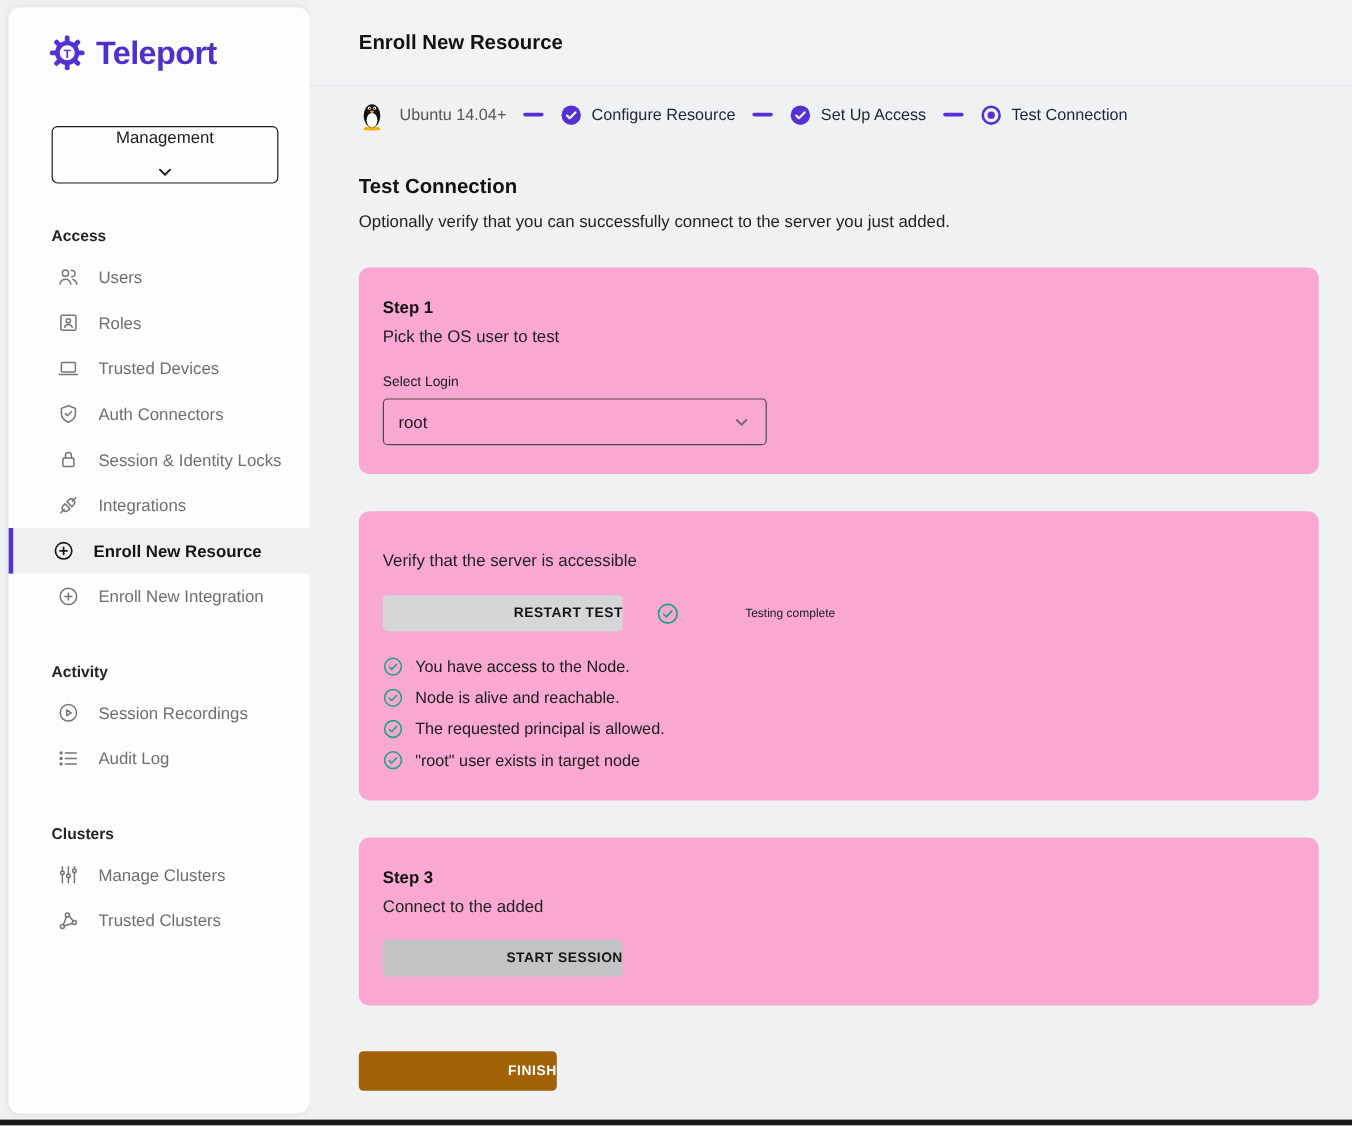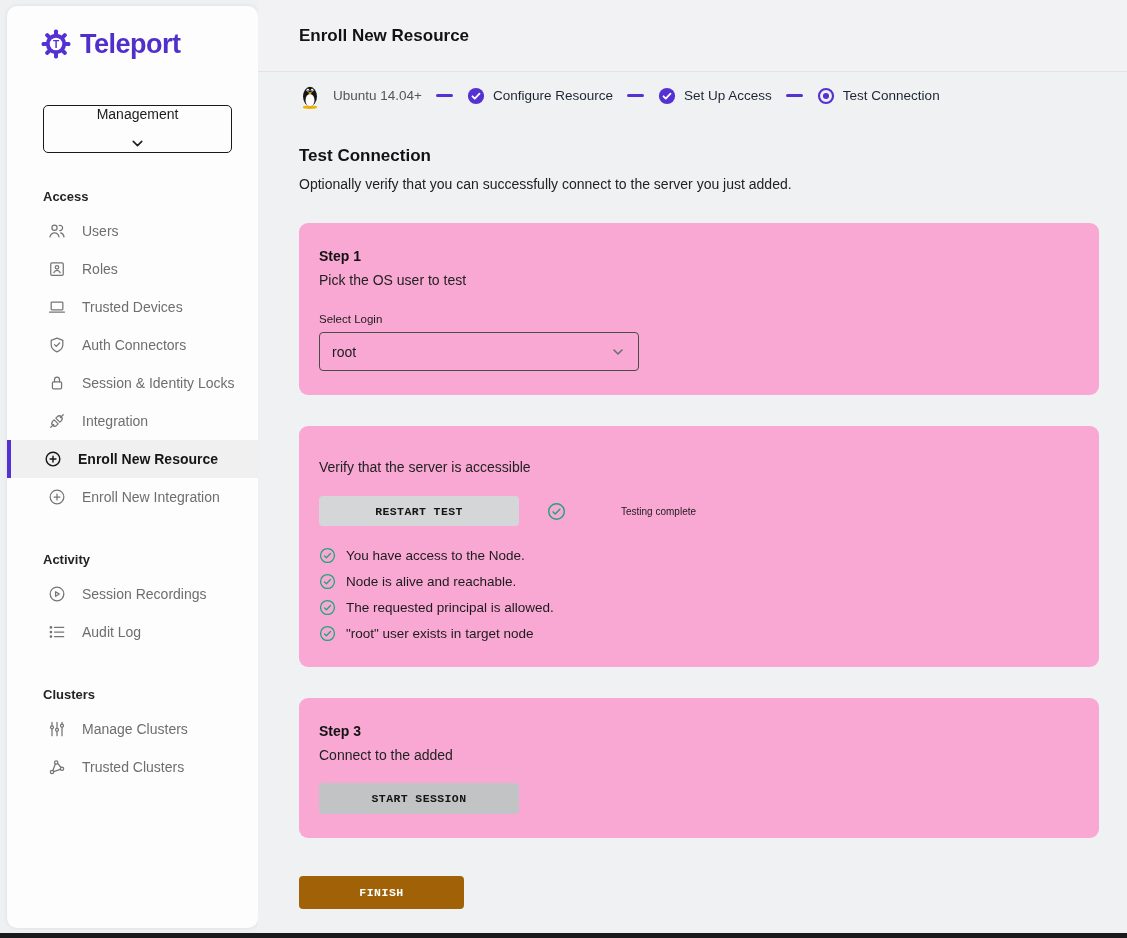--- a/index.html
+++ b/index.html
@@ -67,23 +67,24 @@
   .card-desc { font-size:14px; color:#222; margin-top:8px; }
   .field-label { font-size:11.5px; color:#1b1b1b; margin-top:25px; }
   .select-box {
     margin-top:7px; width:320px; height:39px;
     border:1.5px solid #4b4b4b; border-radius:4px;
     display:flex; align-items:center; justify-content:space-between;
     padding:0 12px; cursor:pointer; font-size:14px; color:#1b1b1b;
   }
   .select-box svg { width:16px; height:16px; stroke:#6e6e6e; }
   .btn {
-    border:none; border-radius:4px; font-family:Liberation Mono, monospace;
+    border:none; border-radius:4px; font-family:Liberation Sans, sans-serif;
     font-size:11.5px; font-weight:bold; letter-spacing:.4px; cursor:pointer;
     color:#151515;
+    text-align:right;
   }
   .btn-restart { width:200px; height:30px; background:#d5d6d8; margin-top:0; }
   .btn-start { width:200px; height:31px; background:#c2c3c5; margin-top:20px; display:block; }
   .test-row { display:flex; align-items:center; gap:28px; margin-top:21px; }
   .status { display:flex; align-items:center; gap:9px; }
   .status svg { width:19px; height:19px; }
   .status span { font-size:10px; color:#1b1b1b;margin-left:46px; }
   .checks { margin-top:20px; }
   .check-item { display:flex; align-items:center; gap:10px; margin-top:7px; height:19px;}
   .check-item svg { width:17px; height:17px; flex:0 0 aupx; }
@@ -164,21 +165,21 @@
         </svg>
       <span>Session &amp; Identity Locks</span>
     </div>
     <div class="nav-item">
       <svg viewBox="0 0 24 24">
           <path d="M4.5 19.5L8 16"></path>
           <path d="M8.6 10.6l4.8 4.8-1.9 1.9a3.4 3.4 0 0 1-4.8-4.8z"></path>
           <path d="M15.4 13.4l-4.8-4.8 1.9-1.9a3.4 3.4 0 0 1 4.8 4.8z"></path>
           <path d="M16 8l3.5-3.5"></path>
         </svg>
-      <span>Integration</span>
+      <span>Integrations</span>
     </div>
     <div class="nav-item active">
       <svg viewBox="0 0 24 24">
           <circle cx="12" cy="12" r="8.2"></circle>
           <path d="M12 8.5v7M8.5 12h7"></path>
         </svg>
       <span>Enroll New Resource</span>
     </div>
     <div class="nav-item">
       <svg viewBox="0 0 24 24">

